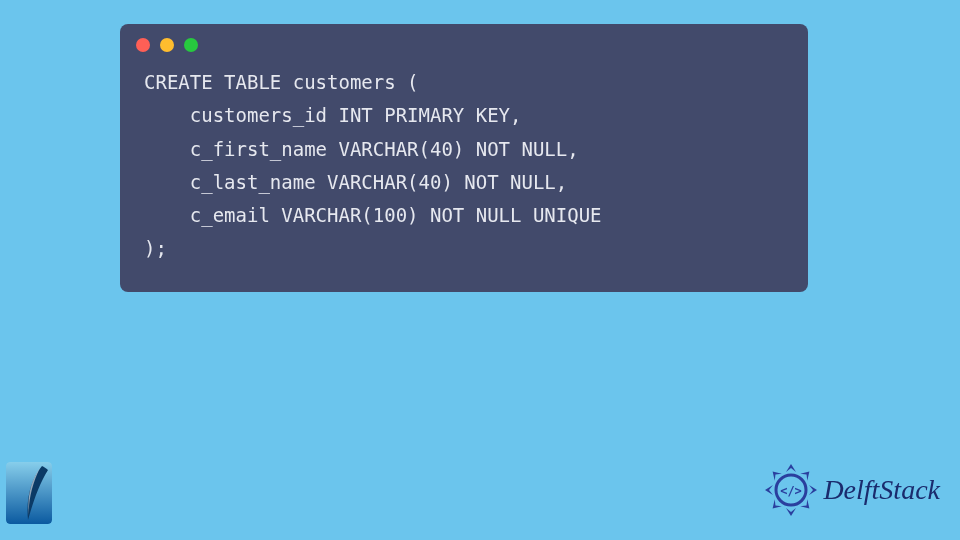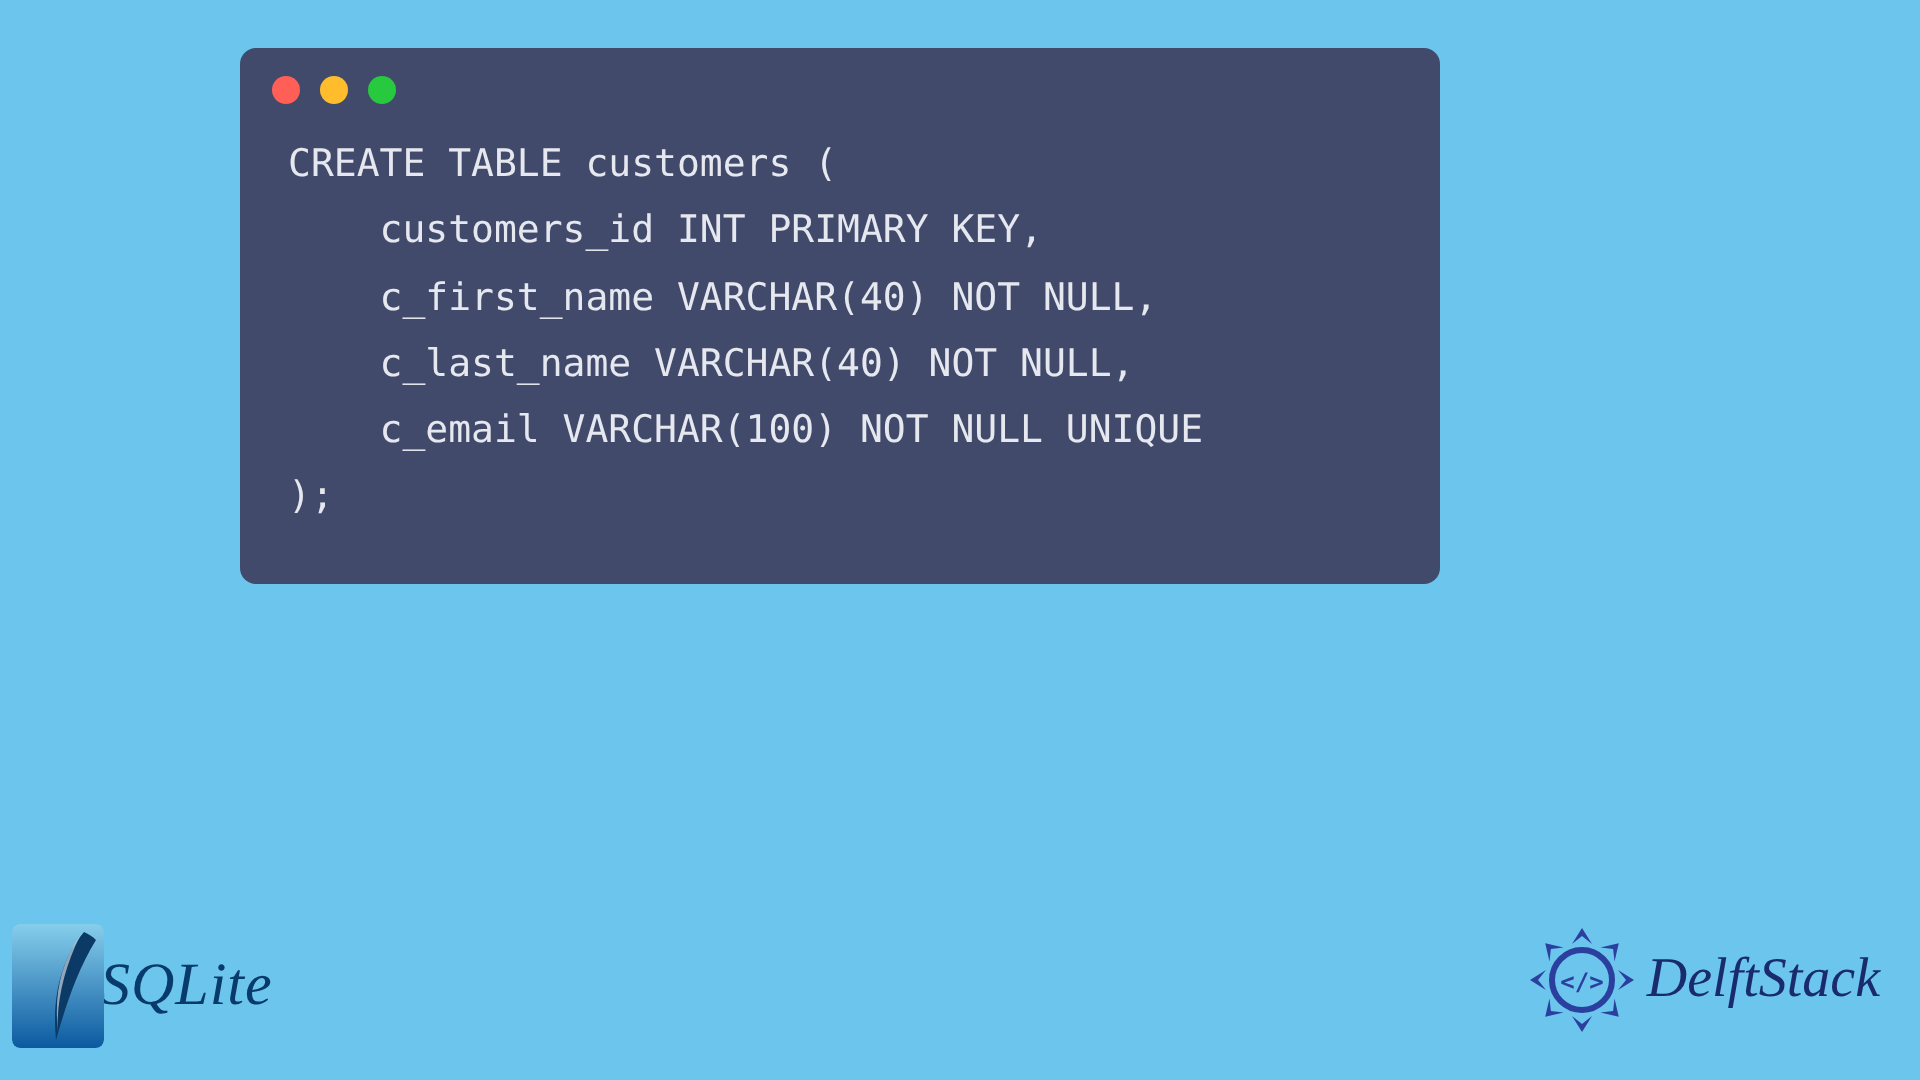--- a/index.html
+++ b/index.html
@@ -8,21 +8,21 @@
     height: 540px;
     background: #6bc5ed;
     position: relative;
     font-family: -apple-system, BlinkMacSystemFont, "Segoe UI", Helvetica, Arial, sans-serif;
     overflow: hidden;
   }
   .code-window {
     position: absolute;
     top: 24px;
     left: 120px;
-    width: 600px;
+    width: 688px;
     background: #424a6b;
     border-radius: 8px;
     padding-bottom: 20px;
   }
   .titlebar {
     display: flex;
     gap: 10px;
     padding: 14px 16px 8px 16px;
     align-items: center;
   }
@@ -101,21 +101,20 @@
         <linearGradient id="sg" x1="0" y1="0" x2="0" y2="1">
           <stop offset="0%" stop-color="#87ceeb"></stop>
           <stop offset="100%" stop-color="#0b5aa0"></stop>
         </linearGradient>
       </defs>
       <rect x="0" y="0" width="46" height="62" rx="4" fill="url(#sg)"></rect>
       <path d="M36 4 C 24 18, 20 38, 22 58 C 26 44, 32 24, 42 8 C 40 6, 38 5, 36 4 Z" fill="#0b3a66"></path>
       <path d="M34 6 C 24 20, 21 36, 23 54 C 22 40, 26 22, 34 6 Z" fill="#ffffff" opacity="0.55"></path>
     </svg>
   </div>
-  <span class="sqlite-text">SQLite</span>
 </div>
 
 <div class="delft-logo">
   <svg width="56" height="56" viewBox="0 0 56 56">
     <g fill="#2a3f9e">
       <g transform="translate(28,28)">
         <path d="M0,-26 L5,-18 L0,-22 L-5,-18 Z"></path>
         <path d="M0,-26 L5,-18 L0,-22 L-5,-18 Z" transform="rotate(45)"></path>
         <path d="M0,-26 L5,-18 L0,-22 L-5,-18 Z" transform="rotate(90)"></path>
         <path d="M0,-26 L5,-18 L0,-22 L-5,-18 Z" transform="rotate(135)"></path>

